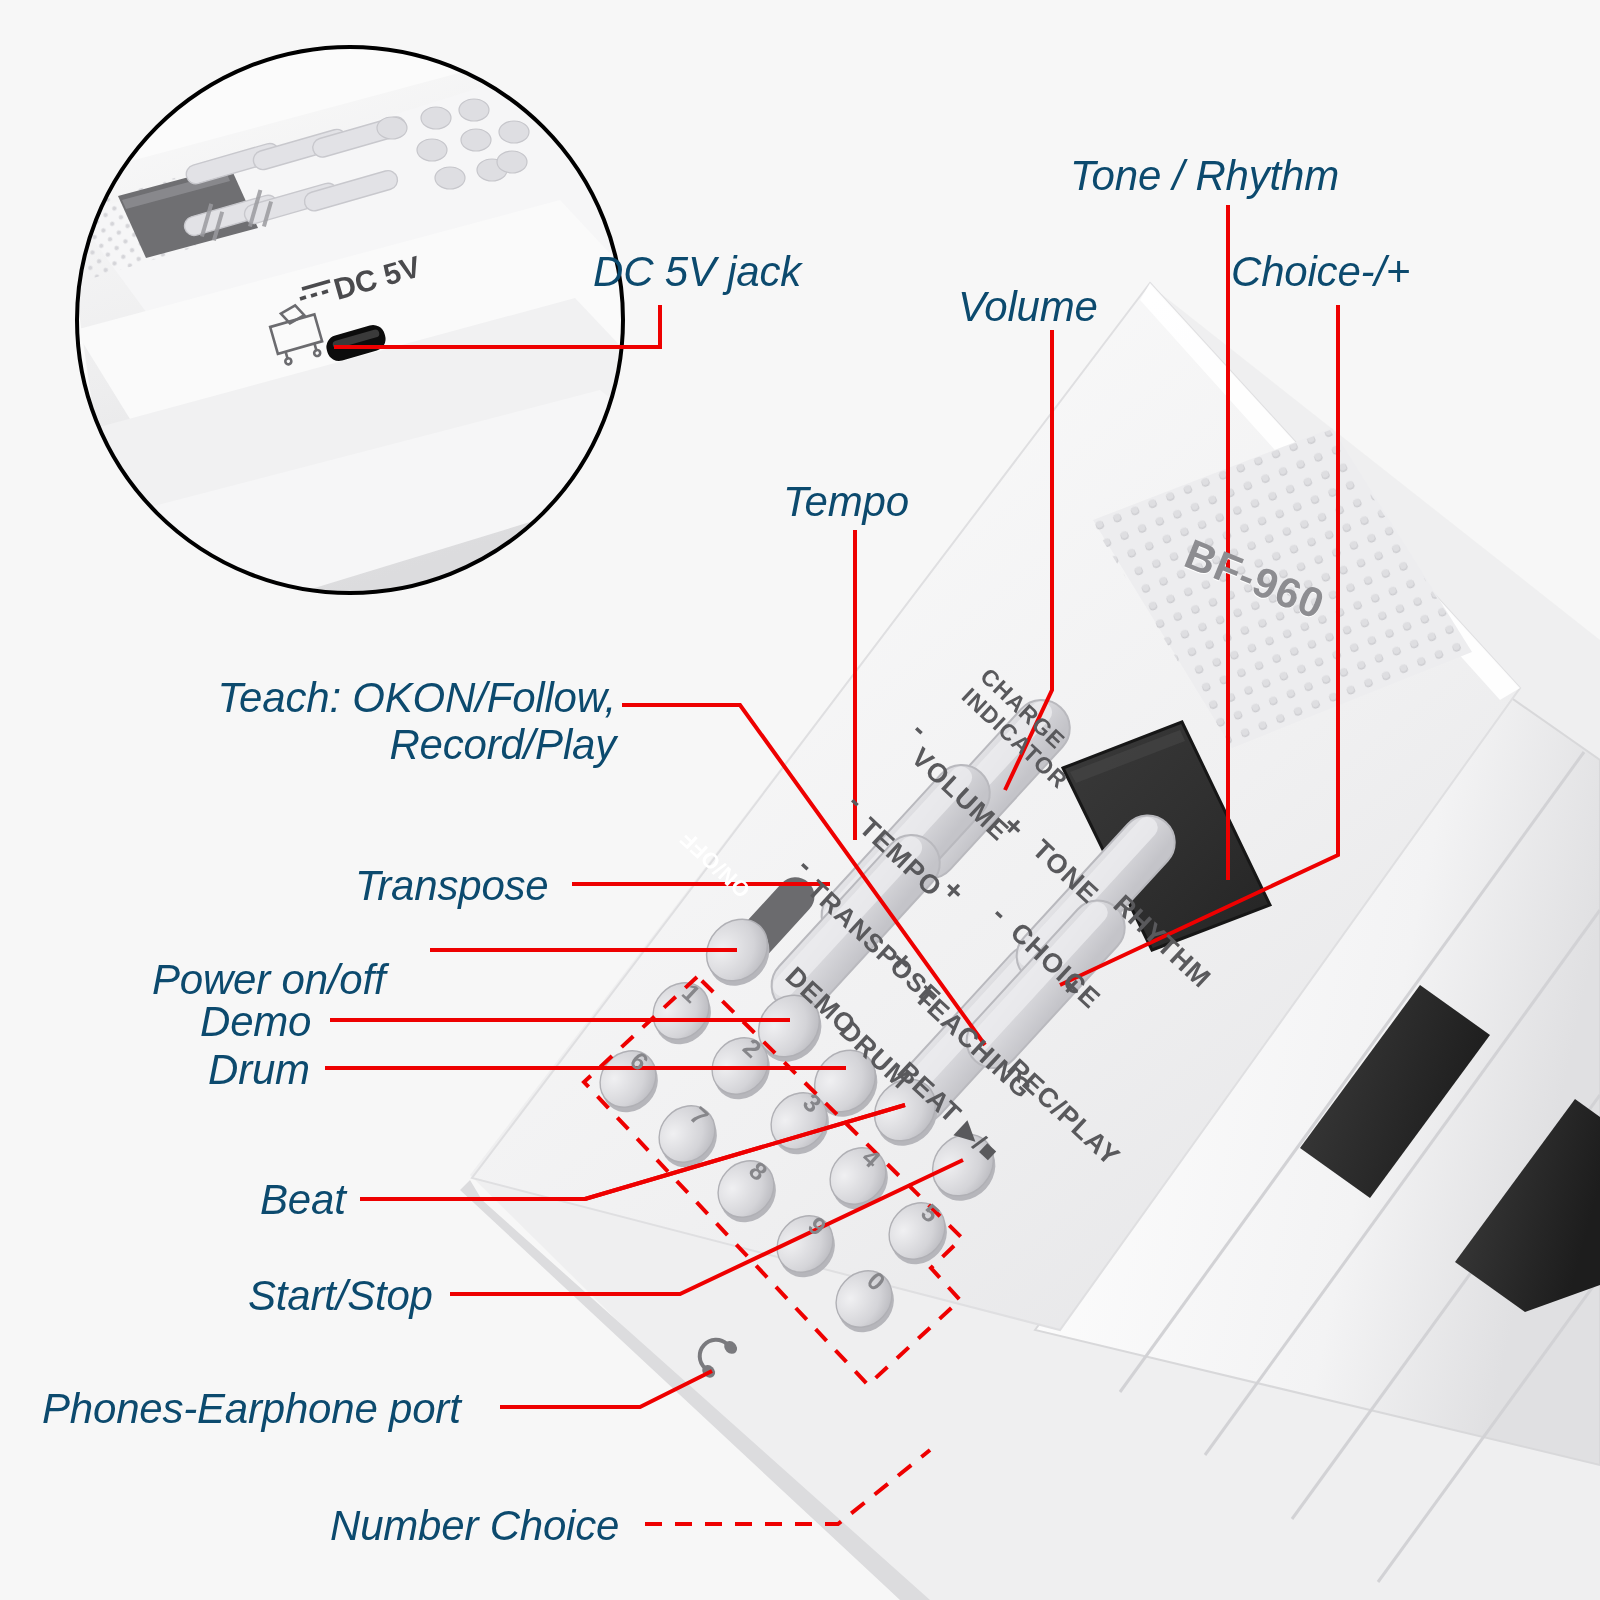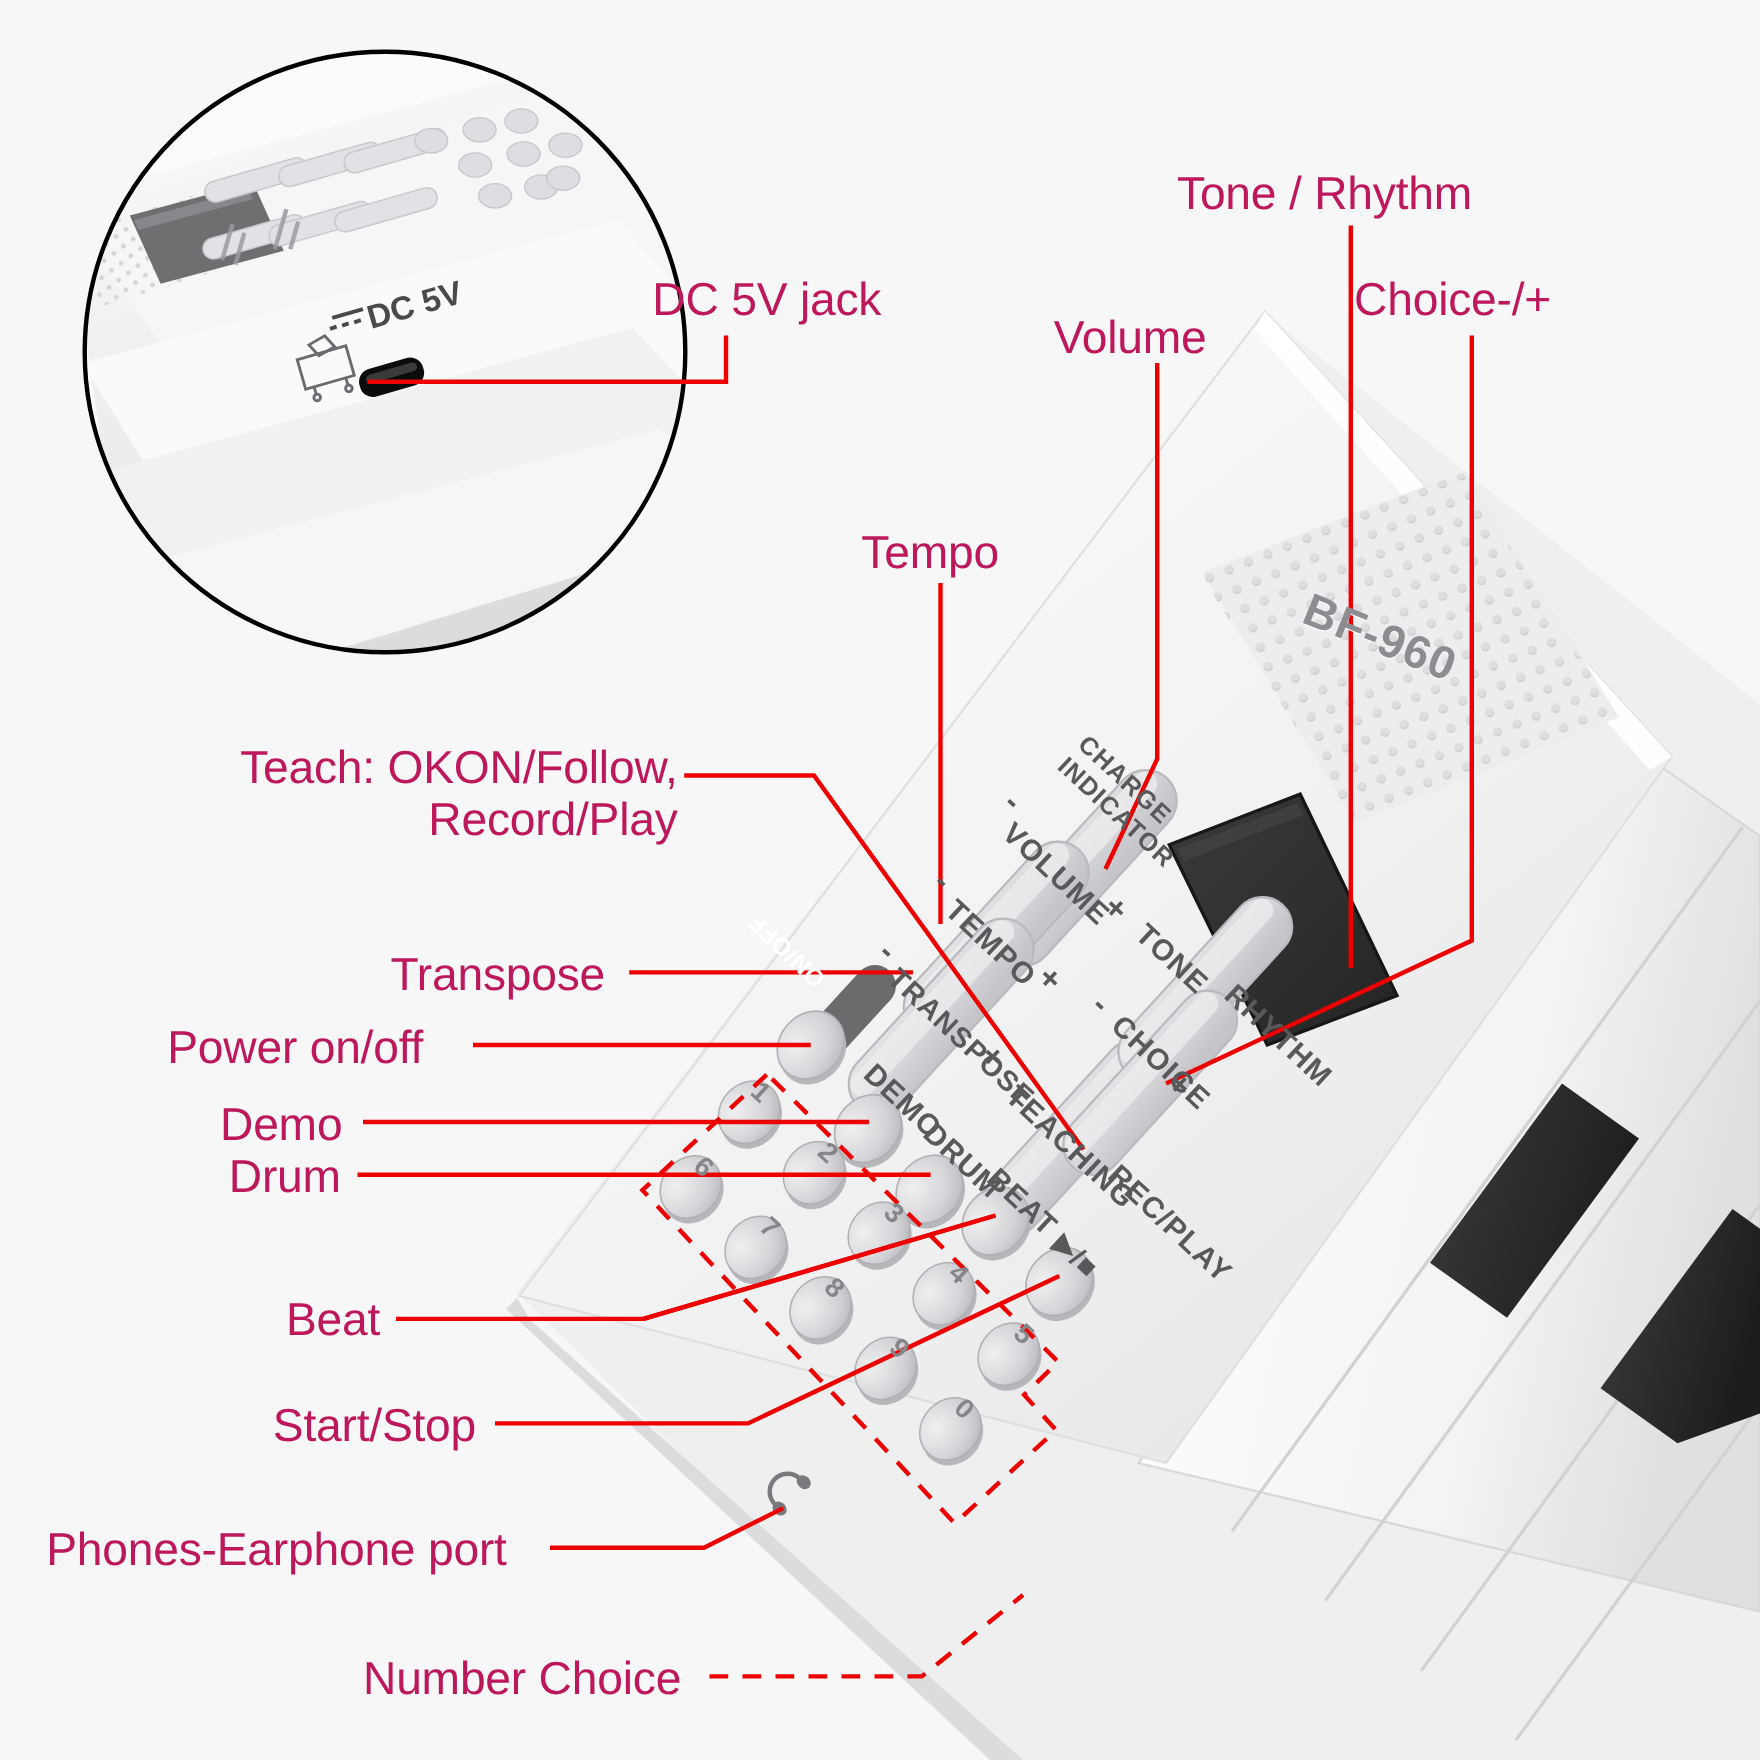--- a/index.html
+++ b/index.html
@@ -7,26 +7,27 @@
     width:1600px;height:1600px;
     background:#f7f7f7;
     font-family:"Liberation Sans", sans-serif;
     overflow:hidden;
     position:relative;
   }
   #stage{position:absolute;inset:0;}
   svg.layer{position:absolute;top:0;left:0;width:1600px;height:1600px;}
   .callout{
     position:absolute;
-    color:#be185d;
+    color:#0c4a6e;
     font-family:"Liberation Sans", sans-serif;
     font-weight:400;
     white-space:pre;
     line-height:1.12;
     letter-spacing:-0.2px;
+    font-style:italic;
   }
   .c-lg{font-size:42px;}
   .panel-txt{
     position:absolute;
     color:#59595c;
     font-family:"Liberation Sans", sans-serif;
     font-weight:700;
     white-space:pre;
     letter-spacing:1px;
   }
@@ -468,21 +469,21 @@
 
   <div class="callout c-lg" style="left:958px;top:283px;">Volume</div>
 
   <div class="callout c-lg" style="left:783px;top:478px;">Tempo</div>
 
   <div class="callout c-lg" style="left:196px;top:674px;text-align:right;width:420px;">Teach: OKON/Follow,
 Record/Play</div>
 
   <div class="callout c-lg" style="left:355px;top:862px;">Transpose</div>
 
-  <div class="callout c-lg" style="left:152px;top:928px;">Power on/off</div>
+  <div class="callout c-lg" style="left:152px;top:956px;">Power on/off</div>
 
   <div class="callout c-lg" style="left:200px;top:998px;">Demo</div>
 
   <div class="callout c-lg" style="left:208px;top:1046px;">Drum</div>
 
   <div class="callout c-lg" style="left:260px;top:1176px;">Beat</div>
 
   <div class="callout c-lg" style="left:248px;top:1272px;">Start/Stop</div>
 
   <div class="callout c-lg" style="left:42px;top:1385px;">Phones-Earphone port</div>

